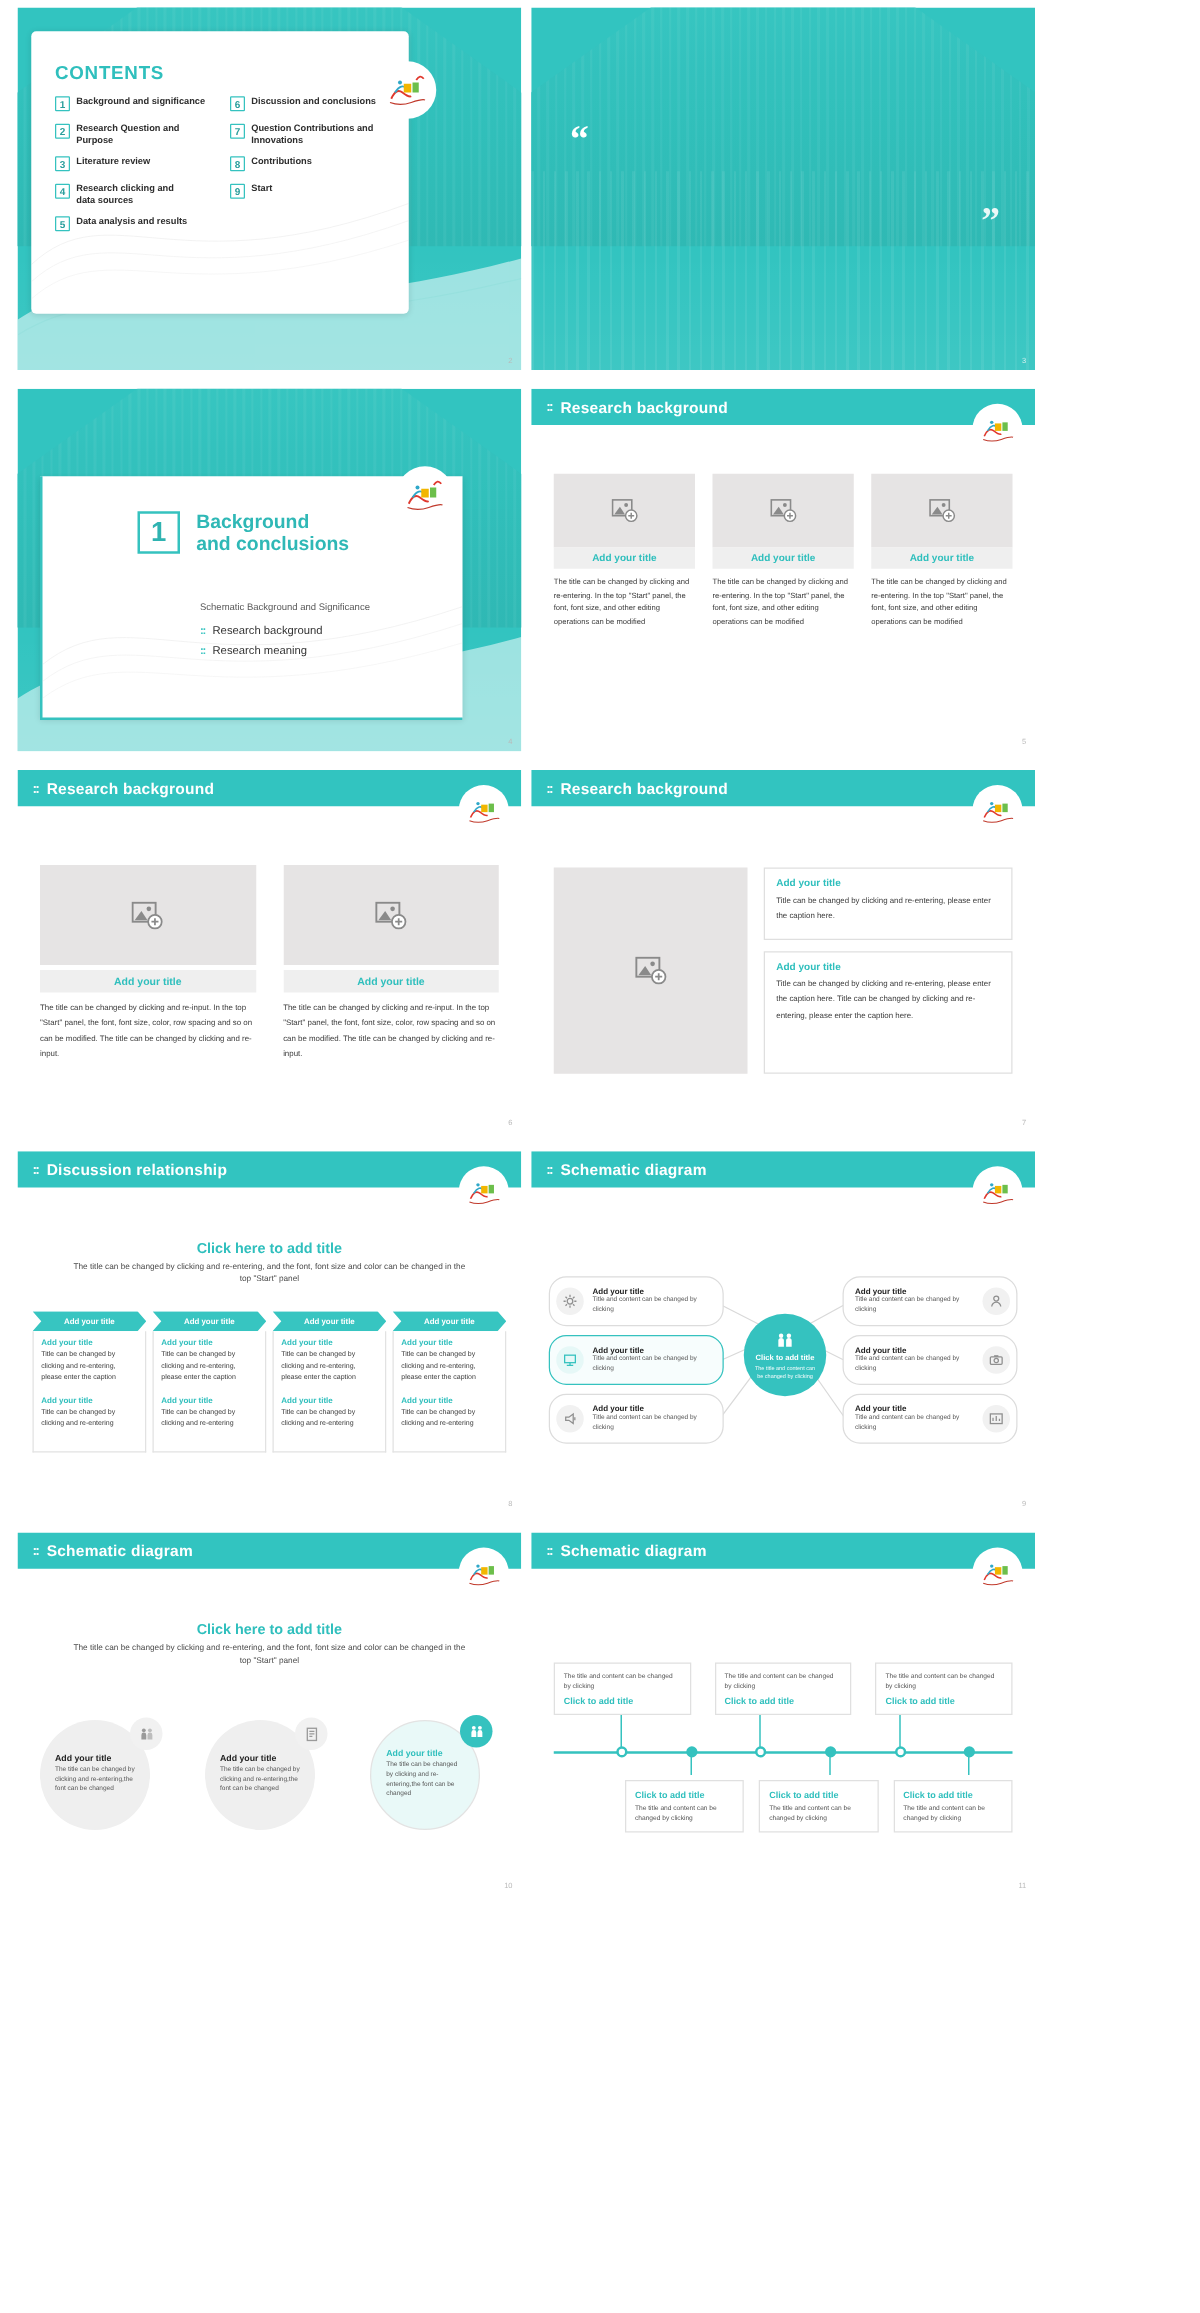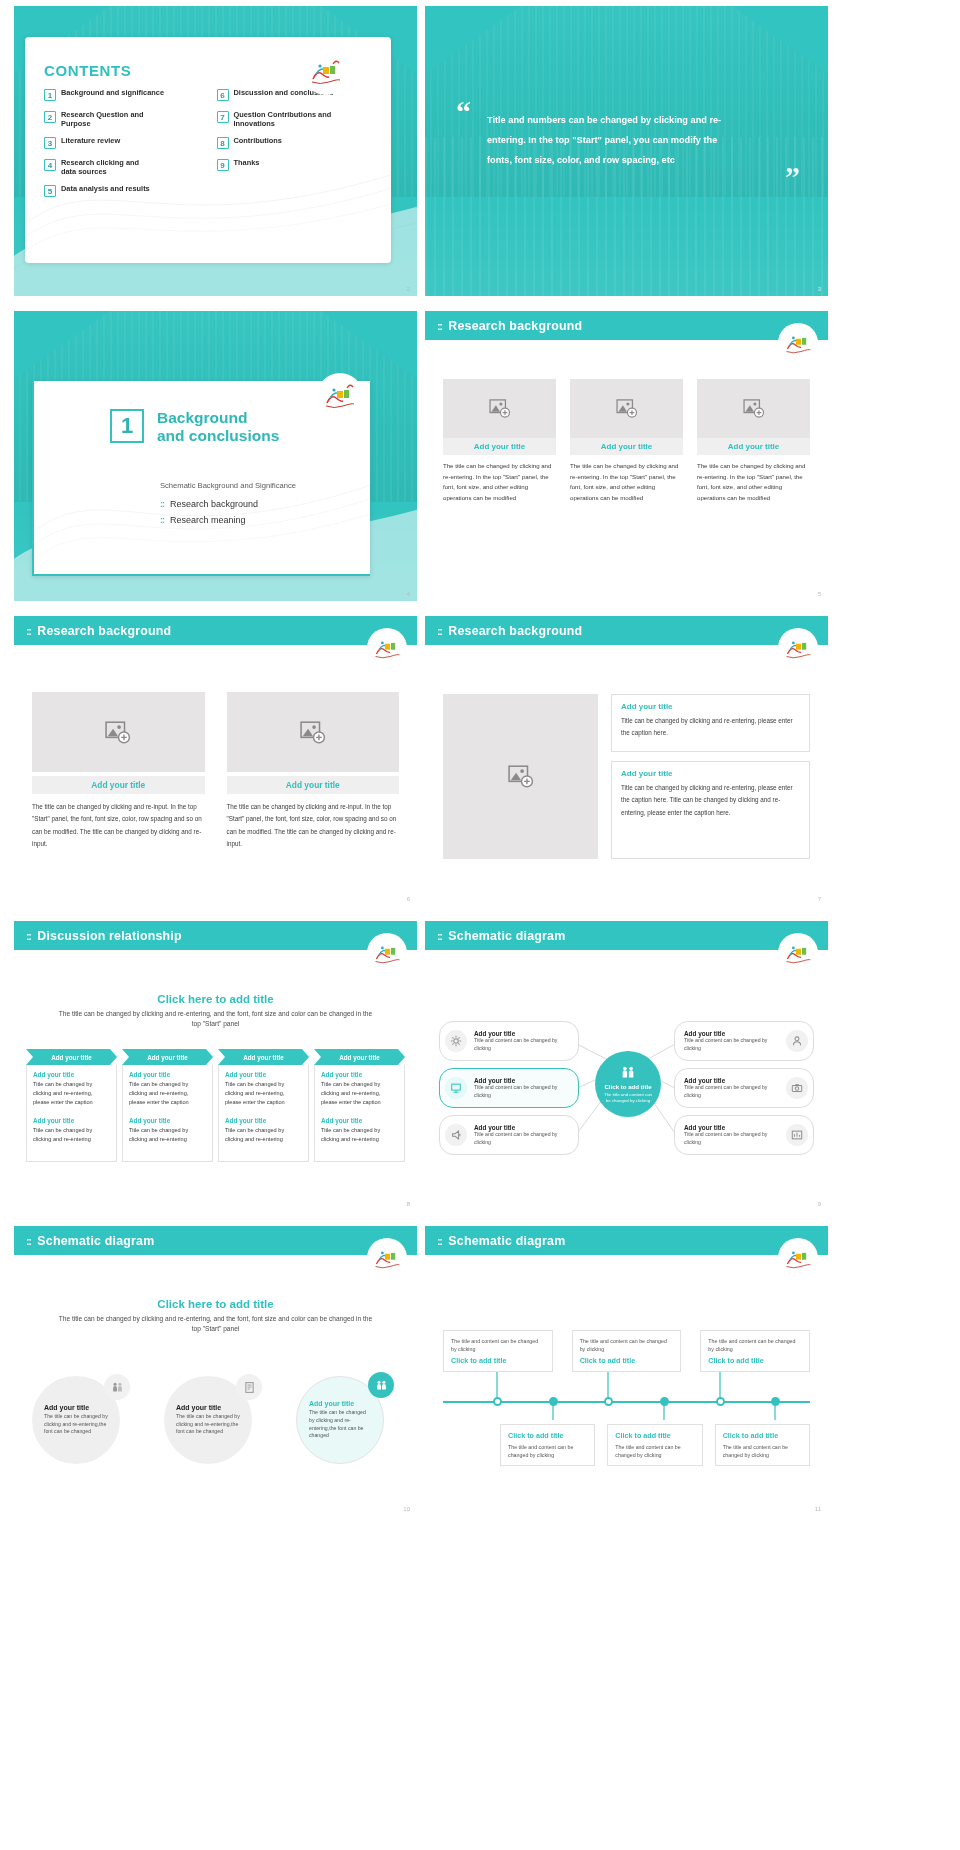--- a/index.html
+++ b/index.html
@@ -171,21 +171,21 @@
 
 <div class="grid">
 
   <div class="slide">
     <div class="bg-teal"></div>
     <div class="roofline"></div>
     <svg class="wave" viewBox="0 0 403 160" preserveAspectRatio="none">
       <path d="M0,120 C90,60 150,140 403,70 L403,160 L0,160 Z" fill="#ffffff" opacity="0.95"></path>
       <path d="M0,132 C90,76 150,150 403,86" fill="none" stroke="#e6f7f6" stroke-width="1"></path>
     </svg>
-    <div class="card" style="left:11px; top:19px; width:366px; height:226px; border-radius:4px;margin-top:12px;">
+    <div class="card" style="left:11px; top:19px; width:302px; height:226px; border-radius:4px;">
       <svg style="position:absolute;left:0;bottom:0;width:100%;height:65%;opacity:.32" viewBox="0 0 335 150" preserveAspectRatio="none">
         <path d="M0,110 C70,50 130,130 335,60" fill="none" stroke="#cfcfcf" stroke-width=".7"></path>
         <path d="M0,124 C70,66 130,142 335,74" fill="none" stroke="#d8d8d8" stroke-width=".7"></path>
         <path d="M0,138 C70,82 130,152 335,90" fill="none" stroke="#dedede" stroke-width=".7"></path>
       </svg>
       <div style="position:absolute; left:19px; top:25px; right:16px;">
         <div class="contents-title">CONTENTS</div>
         <div class="toc">
           <div class="toc-item">
               <span class="toc-num">1</span>
@@ -210,21 +210,21 @@
           <div class="toc-item">
               <span class="toc-num">8</span>
               <span class="toc-label">Contributions</span>
             </div>
           <div class="toc-item" style="height:26px">
               <span class="toc-num">4</span>
               <span class="toc-label" style="width:92px">Research clicking and data sources</span>
             </div>
           <div class="toc-item" style="height:26px">
               <span class="toc-num">9</span>
-              <span class="toc-label">Thanks</span>
+              <span class="toc-label">Start</span>
             </div>
           <div class="toc-item">
               <span class="toc-num">5</span>
               <span class="toc-label">Data analysis and results</span>
             </div>
           <div></div>
         </div>
       </div>
     </div>
     <div class="logo" style="right:68px; top:43px;">
@@ -240,21 +240,20 @@
     </div>
     <div class="pagenum">2</div>
   </div>
 
   <div class="slide">
     <div class="bg-teal"></div>
     <div class="roofline"></div>
     <div style="position:absolute;left:0;right:0;bottom:0;top:45%;
          background:repeating-linear-gradient(90deg, rgba(255,255,255,.07) 0 2px, rgba(0,0,0,0) 2px 9px);"></div>
     <div class="quote-mark" style="position:absolute; left:31px; top:95px;">“</div>
-    <div class="quote-text" style="position:absolute; left:62px; top:105px;">Title and numbers can be changed by clicking and re-entering. In the top "Start" panel, you can modify the fonts, font size, color, and row spacing, etc</div>
     <div class="quote-mark" style="position:absolute; right:28px; top:160px; opacity:.9;">”</div>
     <div class="pagenum" style="color:#cfeeed">3</div>
   </div>
 
   <div class="slide">
     <div class="bg-teal"></div>
     <div class="roofline"></div>
     <svg class="wave" viewBox="0 0 403 160" preserveAspectRatio="none">
       <path d="M0,118 C90,58 150,138 403,68 L403,160 L0,160 Z" fill="#ffffff" opacity="0.95"></path>
     </svg>

